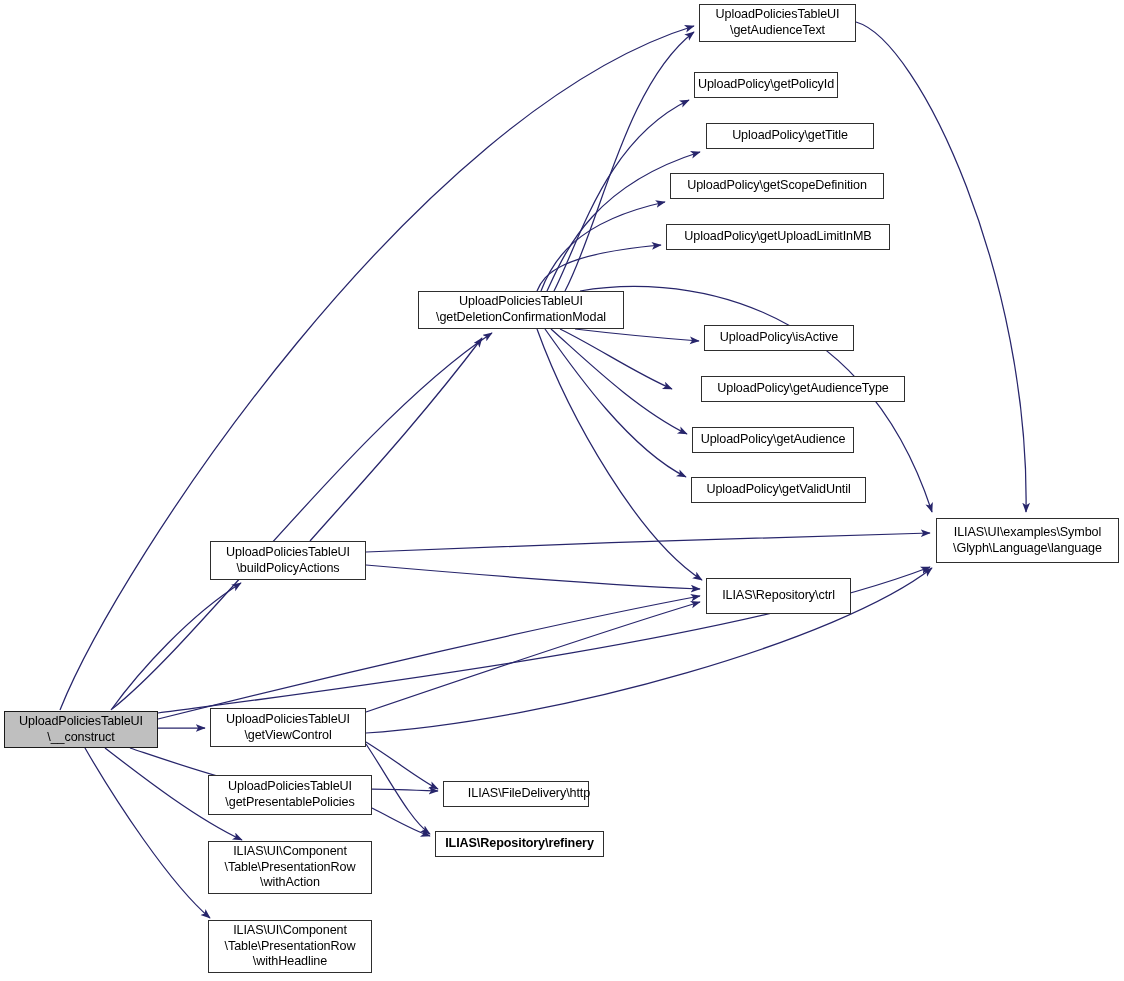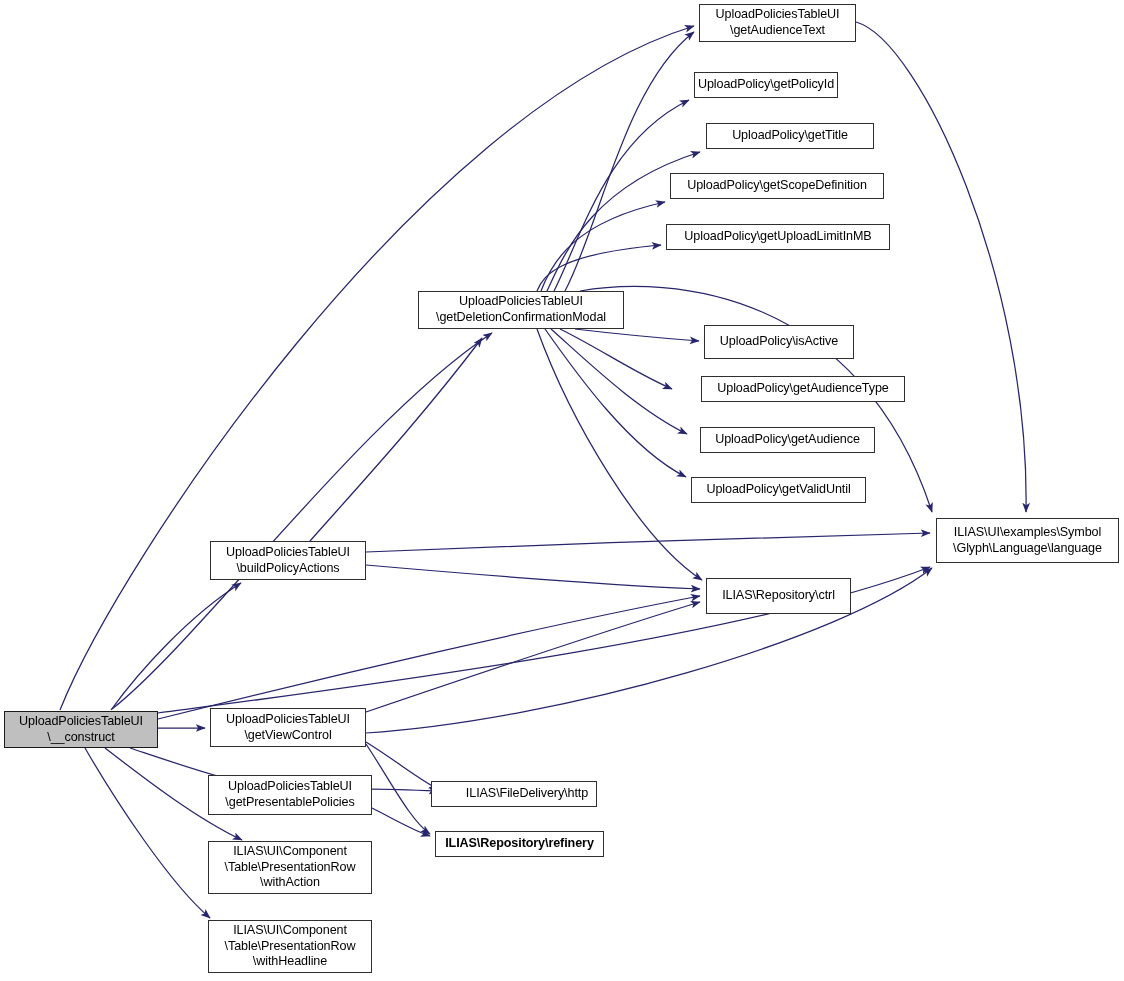--- a/index.html
+++ b/index.html
@@ -97,34 +97,34 @@
       <div class="node root" style="left: 4px; top: 711px; width: 154px; height: 37px;"><span class="lbl">UploadPoliciesTableUI
 \__construct</span></div>
       <div class="node" style="left: 699px; top: 4px; width: 157px; height: 38px;"><span class="lbl">UploadPoliciesTableUI
 \getAudienceText</span></div>
       <div class="node" style="left: 694px; top: 72px; width: 144px; height: 26px;"><span class="lbl">UploadPolicy\getPolicyId</span></div>
       <div class="node" style="left: 706px; top: 123px; width: 168px; height: 26px;"><span class="lbl">UploadPolicy\getTitle</span></div>
       <div class="node" style="left: 670px; top: 173px; width: 214px; height: 26px;"><span class="lbl">UploadPolicy\getScopeDefinition</span></div>
       <div class="node" style="left: 666px; top: 224px; width: 224px; height: 26px;"><span class="lbl">UploadPolicy\getUploadLimitInMB</span></div>
       <div class="node" style="left: 418px; top: 291px; width: 206px; height: 38px;"><span class="lbl">UploadPoliciesTableUI
 \getDeletionConfirmationModal</span></div>
-      <div class="node" style="left: 704px; top: 325px; width: 150px; height: 34px;"><span class="lbl">UploadPolicy\isActive</span></div>
+      <div class="node" style="left: 704px; top: 325px; width: 150px; height: 26px;"><span class="lbl">UploadPolicy\isActive</span></div>
       <div class="node" style="left: 677px; top: 376px; width: 204px; height: 26px; margin-left: 24px;"><span class="lbl">UploadPolicy\getAudienceType</span></div>
-      <div class="node" style="left: 692px; top: 427px; width: 175px; height: 26px; margin-left: 8px;"><span class="lbl">UploadPolicy\getAudience</span></div>
+      <div class="node" style="left: 692px; top: 427px; width: 162px; height: 26px;"><span class="lbl">UploadPolicy\getAudience</span></div>
       <div class="node" style="left: 691px; top: 477px; width: 175px; height: 26px;"><span class="lbl">UploadPolicy\getValidUntil</span></div>
       <div class="node" style="left: 936px; top: 518px; width: 183px; height: 45px;"><span class="lbl">ILIAS\UI\examples\Symbol
 \Glyph\Language\language</span></div>
       <div class="node" style="left: 210px; top: 541px; width: 156px; height: 39px;"><span class="lbl">UploadPoliciesTableUI
 \buildPolicyActions</span></div>
       <div class="node" style="left: 706px; top: 578px; width: 145px; height: 36px;"><span class="lbl">ILIAS\Repository\ctrl</span></div>
       <div class="node" style="left: 210px; top: 708px; width: 156px; height: 39px;"><span class="lbl">UploadPoliciesTableUI
 \getViewControl</span></div>
       <div class="node" style="left: 208px; top: 775px; width: 164px; height: 40px;"><span class="lbl">UploadPoliciesTableUI
 \getPresentablePolicies</span></div>
-      <div class="node" style="left: 431px; top: 781px; width: 166px; height: 26px; padding-left: 26px;"><span class="lbl">ILIAS\FileDelivery\http</span></div>
+      <div class="node" style="left: 443px; top: 781px; width: 146px; height: 26px; padding-left: 26px;"><span class="lbl">ILIAS\FileDelivery\http</span></div>
       <div class="node" style="left: 435px; top: 831px; width: 169px; height: 26px; font-weight: bold;"><span class="lbl">ILIAS\Repository\refinery</span></div>
       <div class="node" style="left: 208px; top: 841px; width: 164px; height: 53px;"><span class="lbl">ILIAS\UI\Component
 \Table\PresentationRow
 \withAction</span></div>
       <div class="node" style="left: 208px; top: 920px; width: 164px; height: 53px;"><span class="lbl">ILIAS\UI\Component
 \Table\PresentationRow
 \withHeadline</span></div>
     </div>
 </div>
 

